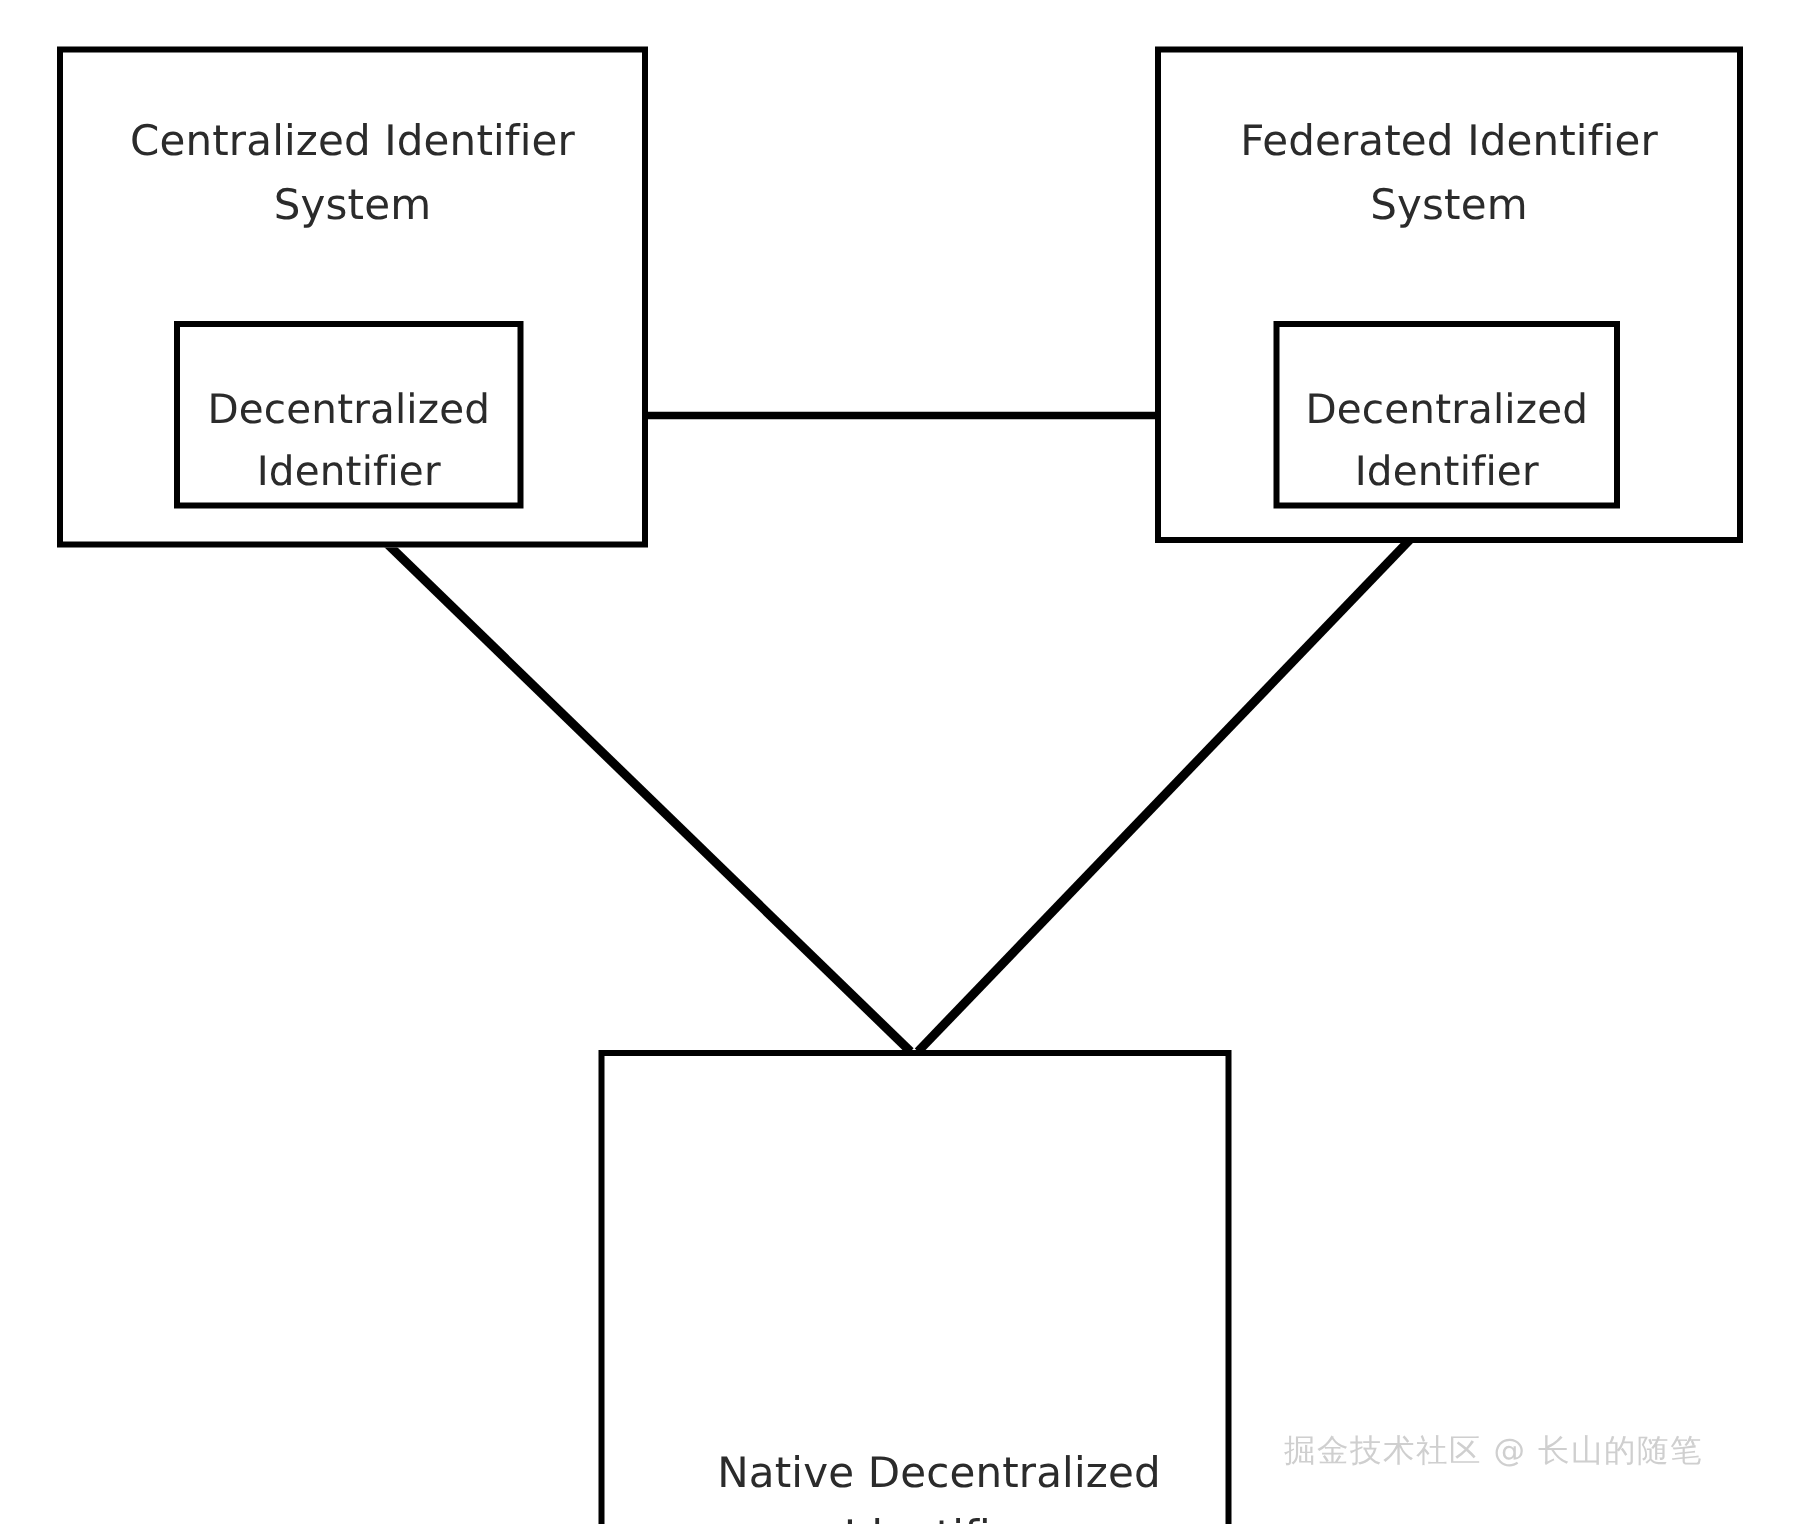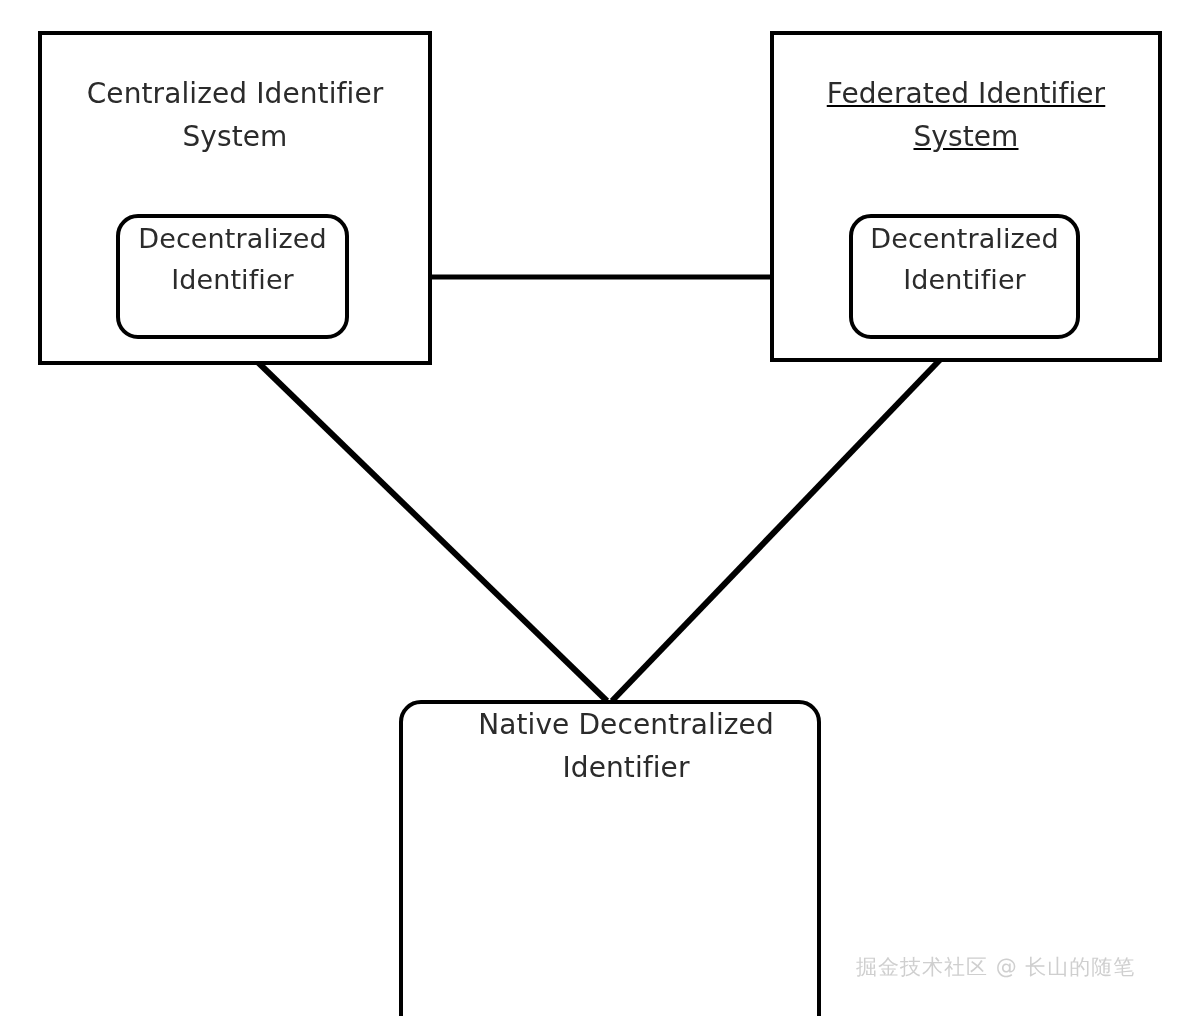--- a/index.html
+++ b/index.html
@@ -29,22 +29,21 @@
   .node {
     position: absolute;
     box-sizing: border-box;
     background: #ffffff;
     border: 4px solid #000000;
     display: flex;
     align-items: flex-start;
     justify-content: center;
   }
   .node.center-v {
-    align-items: flex-start;
-    border-radius: 22px;
+    align-items: flex-end;
   }
   .node-label {
     color: #2b2b2b;
     font-size: 28px;
     line-height: 1.52;
     font-weight: 400;
     text-align: center;
     letter-spacing: 0.1px;
     white-space: pre-line;
   }
@@ -65,21 +64,20 @@
     left: 38px;
     top: 31px;
     width: 394px;
     height: 334px;
   }
   #sys-federated {
     left: 770px;
     top: 31px;
     width: 392px;
     height: 331px;
-    text-decoration: underline;
   }
   #did-centralized {
     left: 116px;
     top: 214px;
     width: 233px;
     height: 125px;
   }
   #did-federated {
     left: 849px;
     top: 214px;

